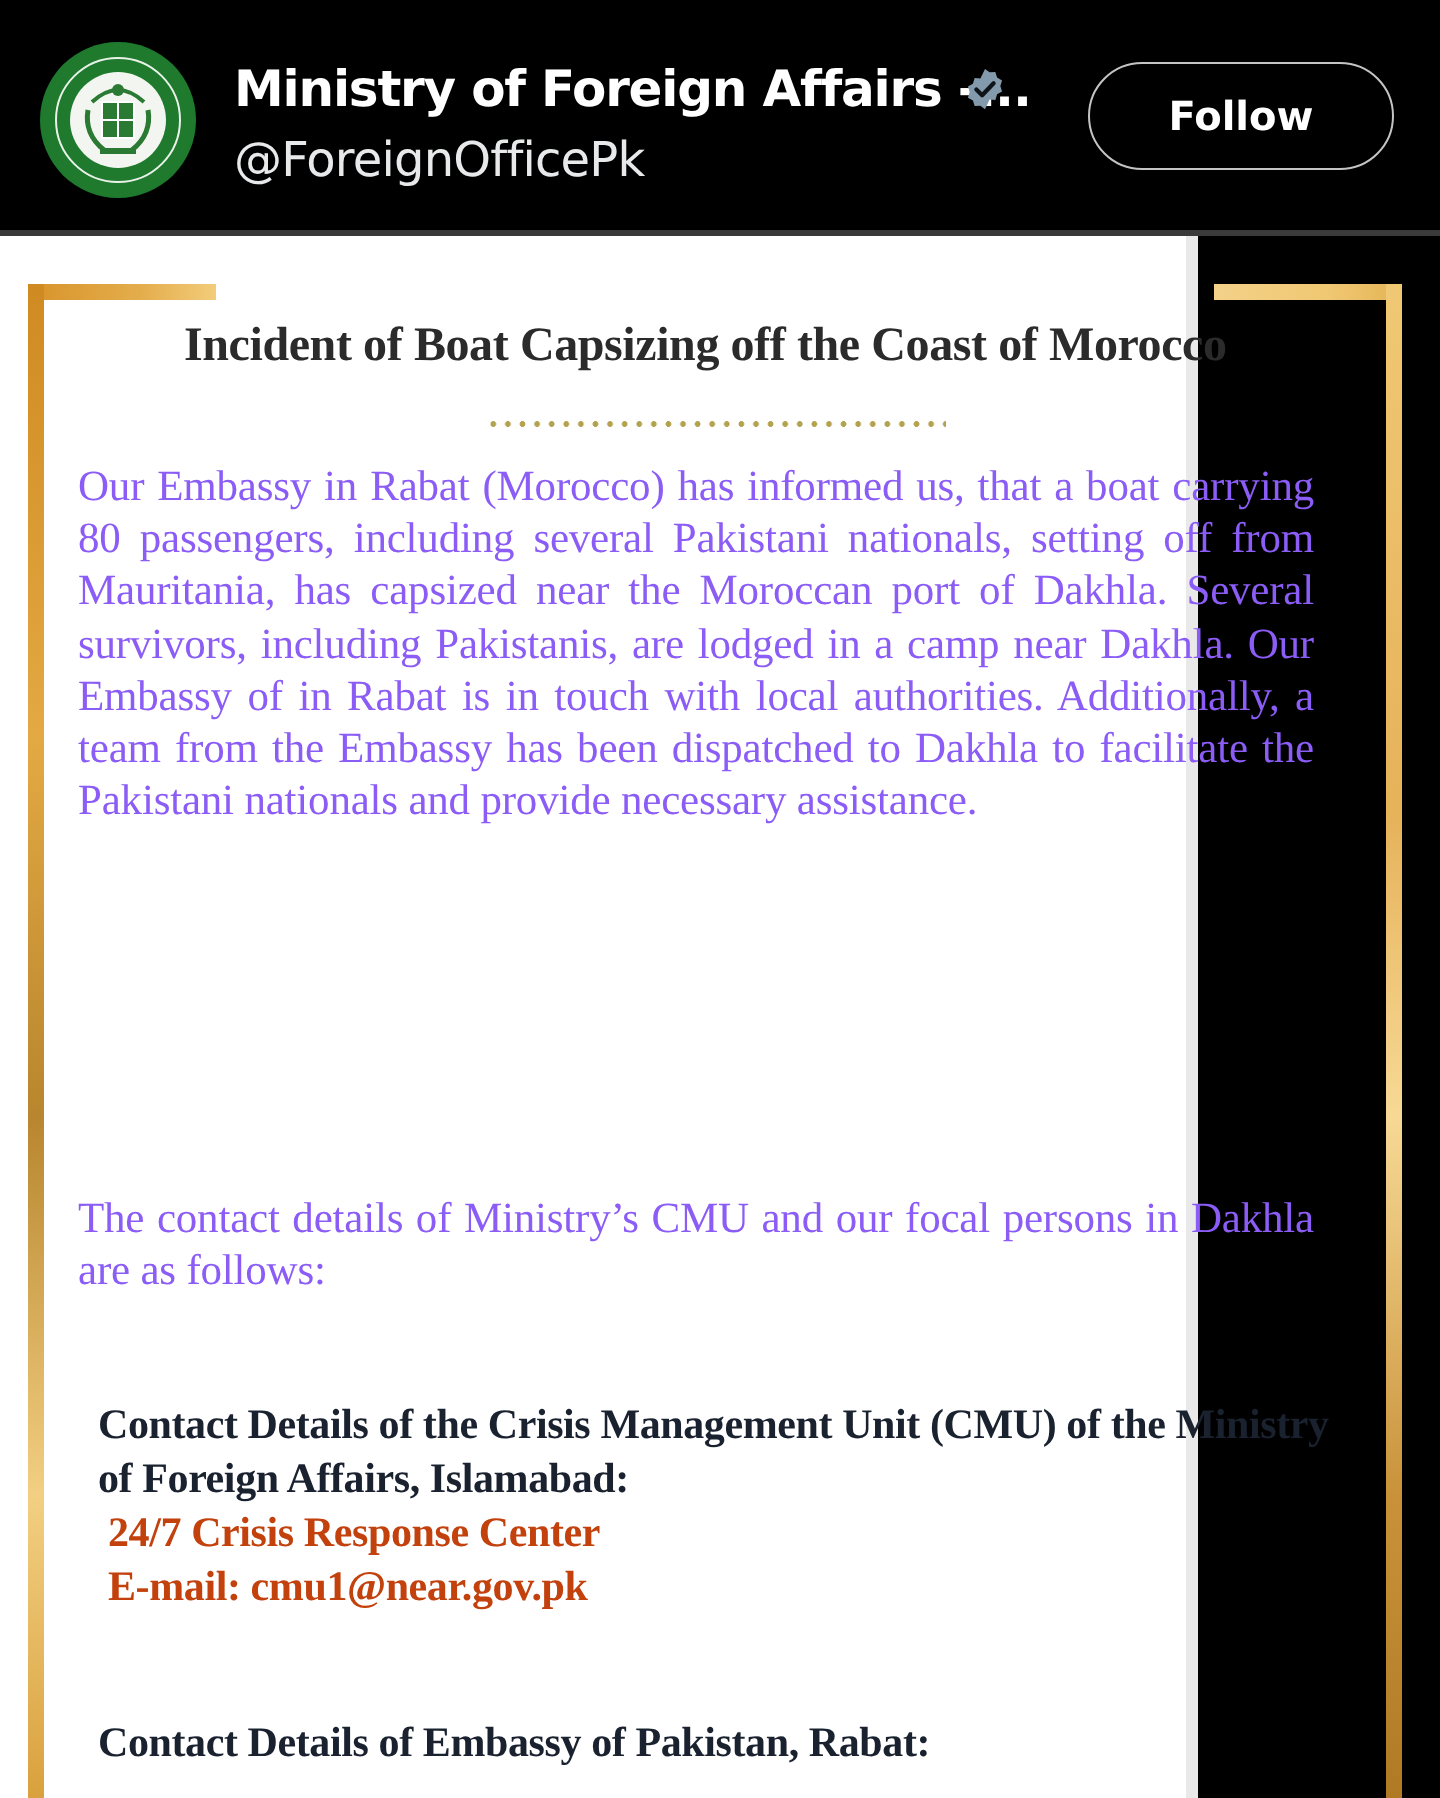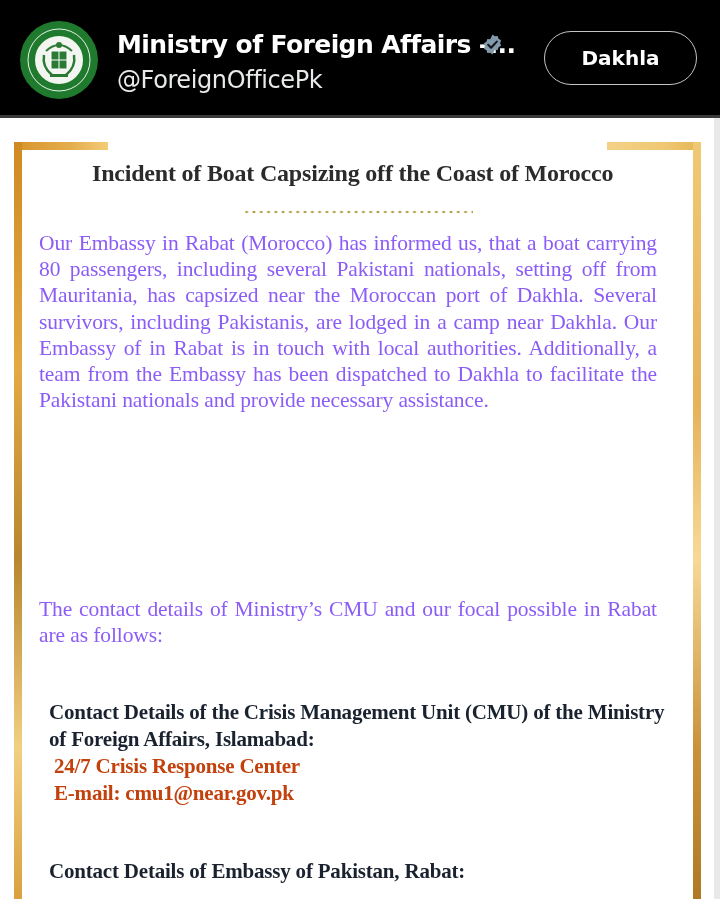--- a/index.html
+++ b/index.html
@@ -42,21 +42,21 @@
     border: 1.5px solid #c4c4c4; border-radius: 28px;
     background: #000; color: #fff;
     font-family: "DejaVu Sans", sans-serif;
     font-weight: bold; font-size: 20px;
     display: flex; align-items: center; justify-content: center;
     cursor: pointer;
   }
   .divider { position: absolute; left: 0; top: 115px; width: 720px; height: 3px; background: #3a3a3a; }
 
   .doc {
-    position: absolute; left: 0; top: 118px; width: 720px; height: 781px;
+    position: absolute; left: 0; top: 118px; width: 599px; height: 781px;
     background: #fff;
   }
   .doc-edge { position: absolute; right: 0; top: 0; width: 6px; height: 781px; background: #e9e9ea; }
   
   .b-left-top {
     position: absolute; left: 14px; top: 24px; width: 94px; height: 8px;
     background: linear-gradient(90deg, #d8932a, #e4ad4c 60%, #f3cc7a);
   }
   .b-left-side {
     position: absolute; left: 14px; top: 24px; width: 8px; height: 757px;
@@ -129,36 +129,36 @@
       <circle cx="39" cy="24" r="3" fill="#2a7a34"></circle>
       <rect x="30" y="53" width="18" height="3" fill="#2a7a34"></rect>
     </svg>
   </div>
   <div class="account-name">Ministry of Foreign Affairs -...</div>
   <svg class="verified" viewBox="0 0 24 24">
     <path d="M12 1.5l2.4 1.8 3-.2.9 2.9 2.6 1.5-.9 2.9.9 2.9-2.6 1.5-.9 2.9-3-.2L12 22.5l-2.4-1.8-3 .2-.9-2.9-2.6-1.5.9-2.9-.9-2.9 2.6-1.5.9-2.9 3 .2z" fill="#829aab"></path>
     <path d="M7.5 12.3l3 3 6-6.3" stroke="#0f1419" stroke-width="2.2" fill="none" stroke-linecap="round" stroke-linejoin="round"></path>
   </svg>
   <div class="handle">@ForeignOfficePk</div>
-  <div class="follow-btn">Dakhla</div>
+  <div class="follow-btn">Follow</div>
 </div>
 <div class="divider"></div>
 
 <div class="doc">
   <div class="doc-edge"></div>
   <div class="b-left-top"></div>
   <div class="b-left-side"></div>
   <div class="b-right-top"></div>
   <div class="b-right-side"></div>
 
   <div class="doc-title">Incident of Boat Capsizing off the Coast of Morocco</div>
   <div class="dots"></div>
 
   <div class="body-text p1">Our Embassy in Rabat (Morocco) has informed us, that a boat carrying 80 passengers, including several Pakistani nationals, setting off from Mauritania, has capsized near the Moroccan port of Dakhla. Several survivors, including Pakistanis, are lodged in a camp near Dakhla. Our Embassy of in Rabat is in touch with local authorities. Additionally, a team from the Embassy has been dispatched to Dakhla to facilitate the Pakistani nationals and provide necessary assistance.</div>
-  <div class="body-text p3">The contact details of Ministry’s CMU and our focal possible in Rabat are as follows:</div>
+  <div class="body-text p3">The contact details of Ministry’s CMU and our focal persons in Dakhla are as follows:</div>
 
   <div class="sec-head h1">Contact Details of the Crisis Management Unit (CMU) of the Ministry of Foreign Affairs, Islamabad:</div>
   <div class="contact-list">
     <div>24/7 Crisis Response Center</div>
     <div>E-mail: cmu1@near.gov.pk</div>
   </div>
   <div class="sec-head h2">Contact Details of Embassy of Pakistan, Rabat:</div>
 </div>
 
 </body></html>

